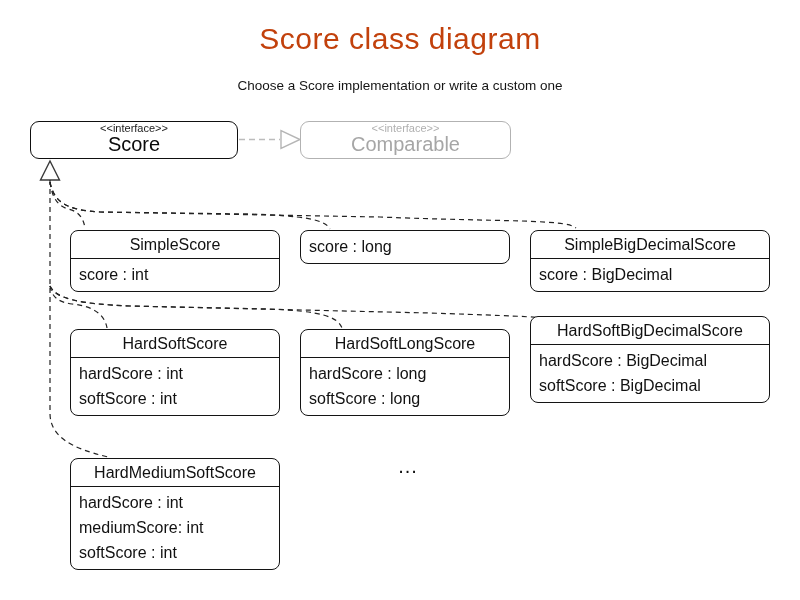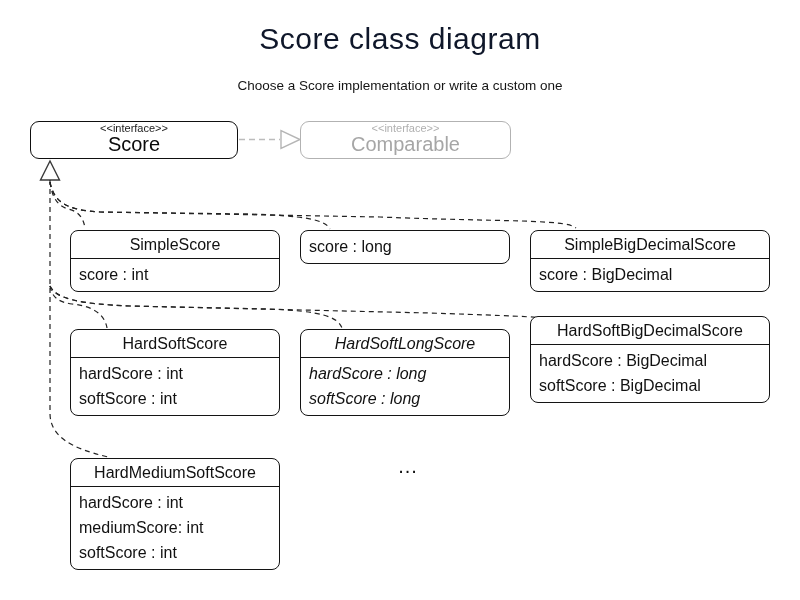--- a/index.html
+++ b/index.html
@@ -2,21 +2,21 @@
 <html><head>
 <meta charset="utf-8">
 <style>
   html,body{margin:0;padding:0;}
   body{
     width:800px;height:600px;position:relative;background:#ffffff;
     font-family:"Liberation Sans", sans-serif;color:#111;overflow:hidden;
   }
   .title{
     position:absolute;top:22px;left:0;width:800px;text-align:center;
-    font-size:30px;color:#0f172a;letter-spacing:0.5px;
+    font-size:30px;color:#c2410c;letter-spacing:0.5px;
   }
   .subtitle{
     position:absolute;top:70px;left:0;width:800px;text-align:center;
     font-size:13.5px;color:#151515;margin-top:8px;
   }
   svg.wires{position:absolute;top:0;left:0;z-index:0;}
   .ifacebox{
     position:absolute;box-sizing:border-box;background:#fff;
     border:1.4px solid #0f0f0f;border-radius:9px;z-index:1;
     display:flex;flex-direction:column;align-items:center;justify-content:flex-start;
@@ -34,21 +34,21 @@
   .cls-header{
     height:27px;line-height:27px;text-align:center;font-size:16px;
     border-bottom:1.3px solid #141414;white-space:nowrap;overflow:hidden;
   }
   .cls-attrs{padding:3px 0 4px 0;}
   .cls-attr{font-size:16px;line-height:25px;padding-left:8px;white-space:nowrap;}
   .pos-r1c1{left:70px;top:230px;width:210px;}
   .pos-r1c2{left:300px;top:230px;width:210px;}
   .pos-r1c3{left:530px;top:230px;width:240px;}
   .pos-r2c1{left:70px;top:329px;width:210px;}
-  .pos-r2c2{left:300px;top:329px;width:210px;font-style:italic;}
+  .pos-r2c2{left:300px;top:329px;width:210px;}
   .pos-r2c3{left:530px;top:316px;width:240px;}
   .pos-r3c1{left:70px;top:458px;width:210px;}
   .ellipsis{
     position:absolute;left:358px;top:455px;width:100px;text-align:center;
     font-size:20px;color:#111;z-index:1;letter-spacing:1px;
   }
 </style>
 </head>
 <body>
 

